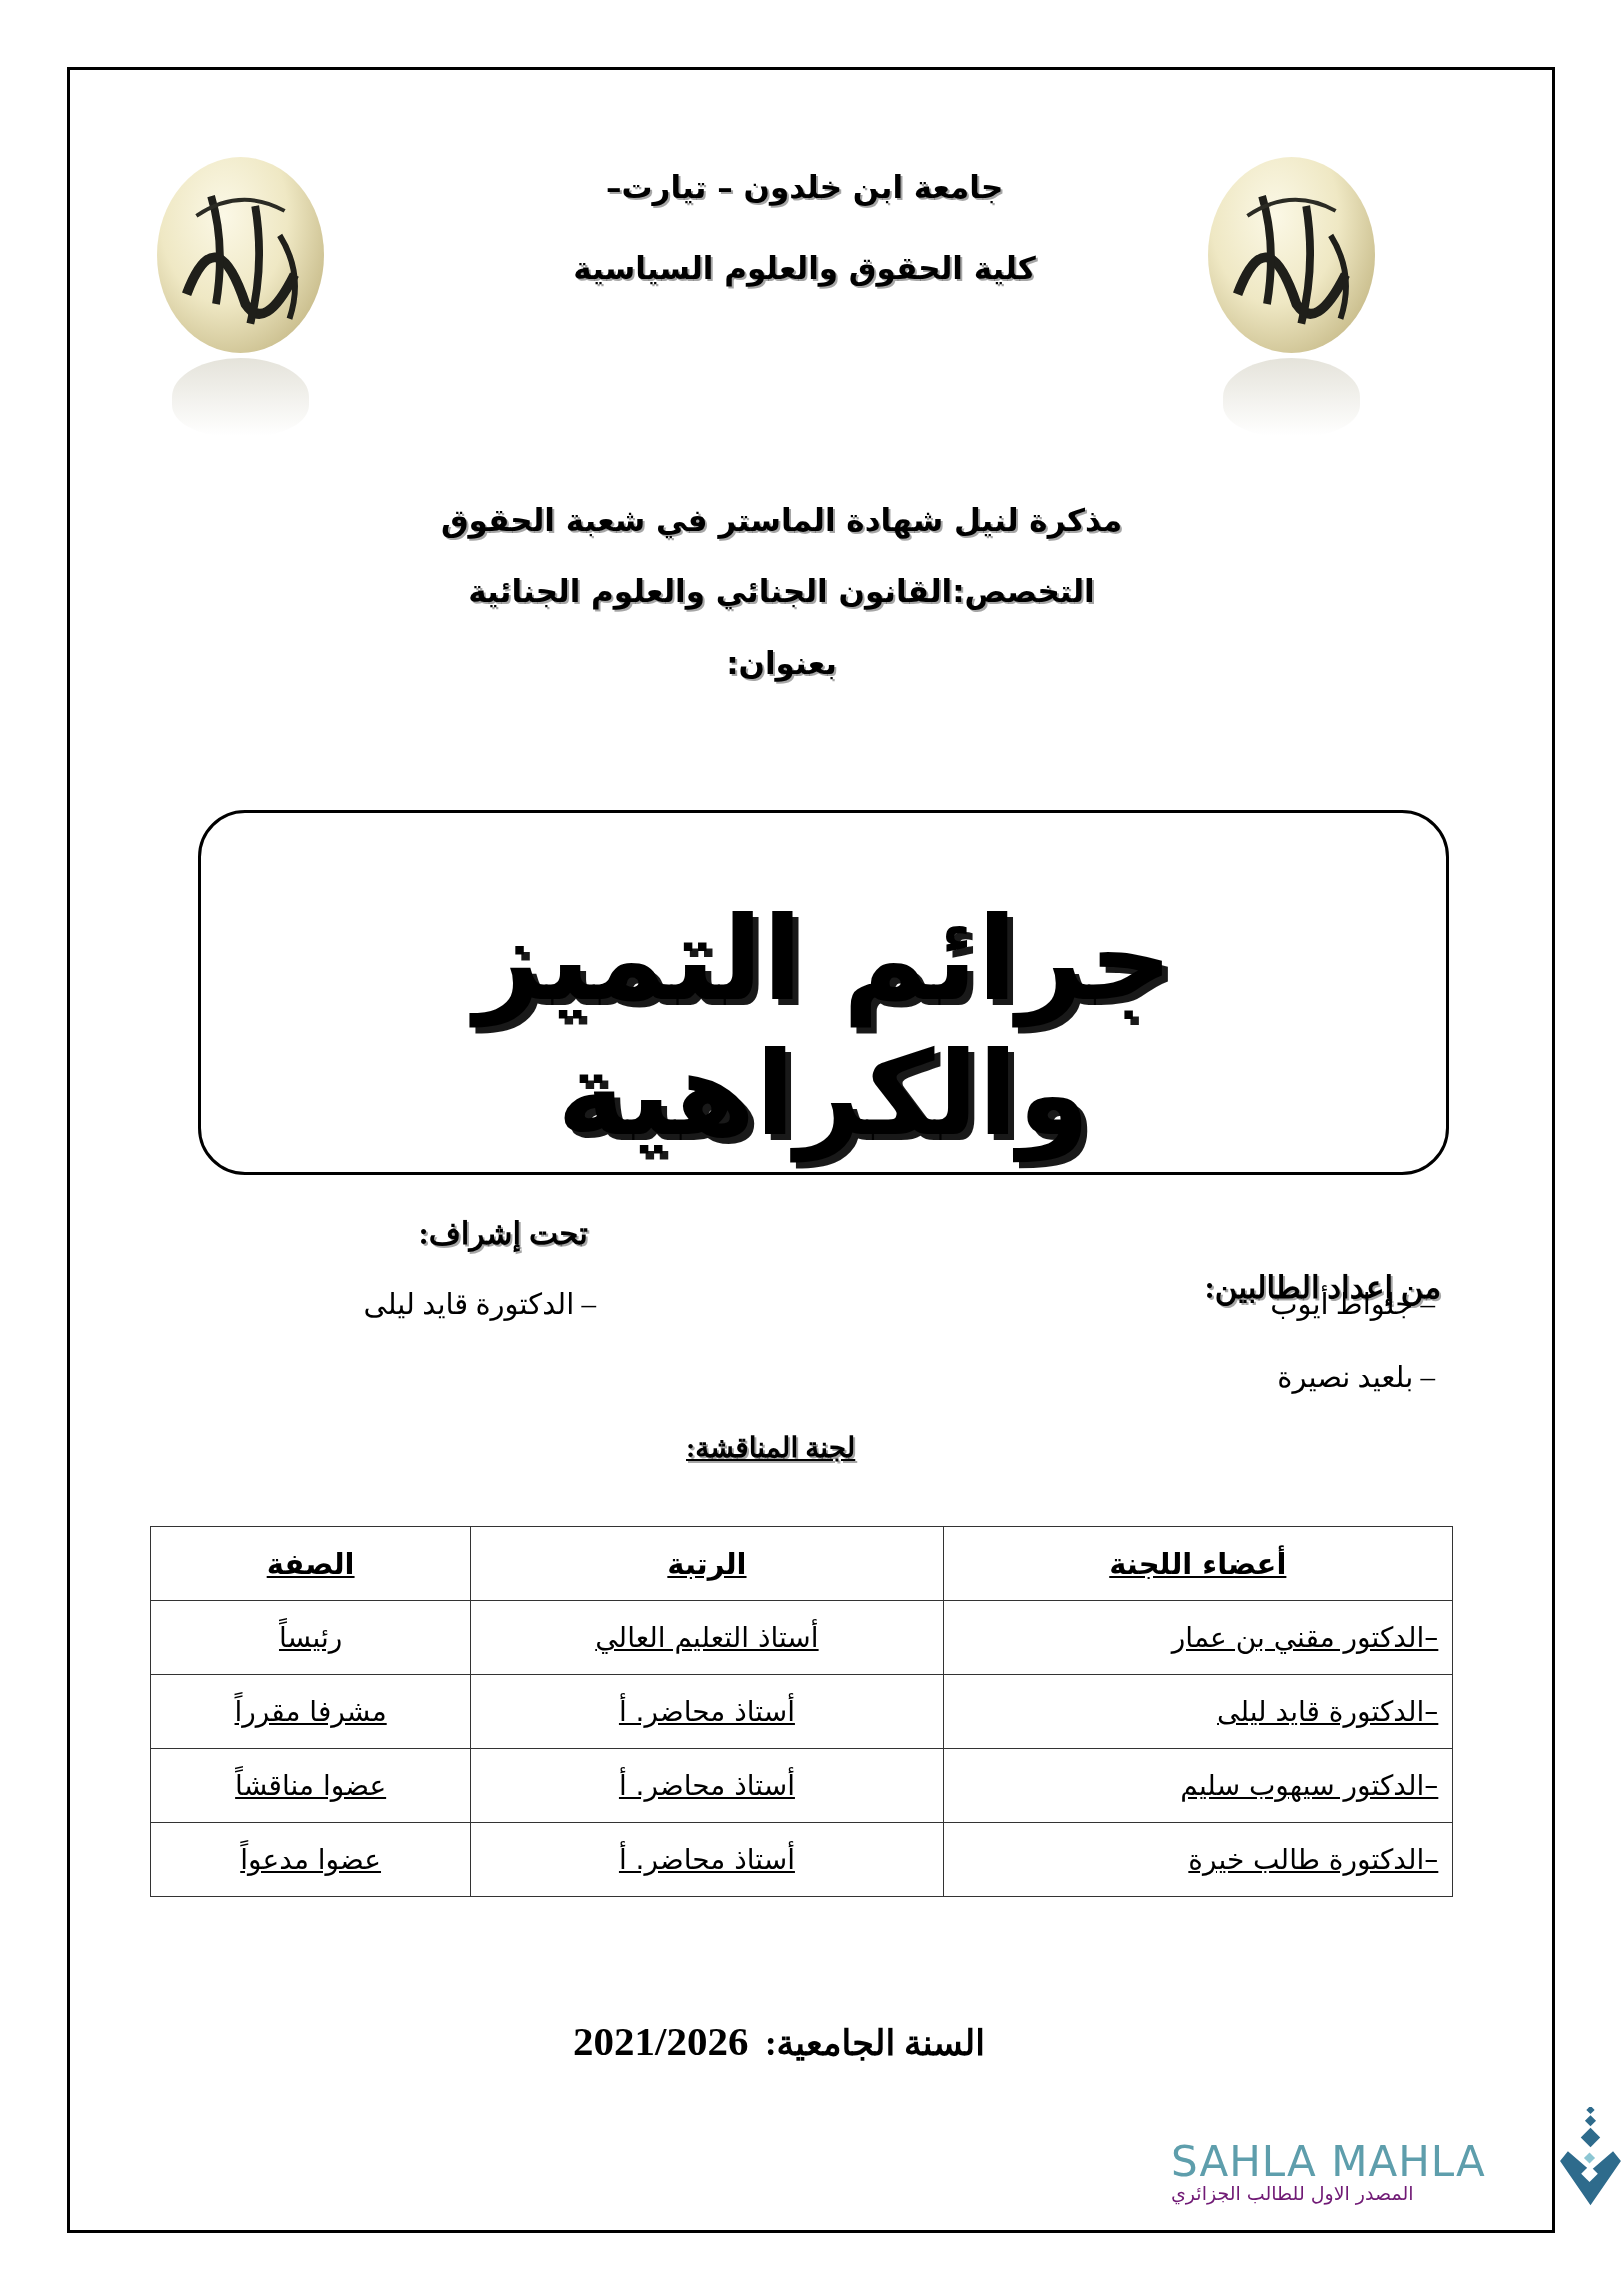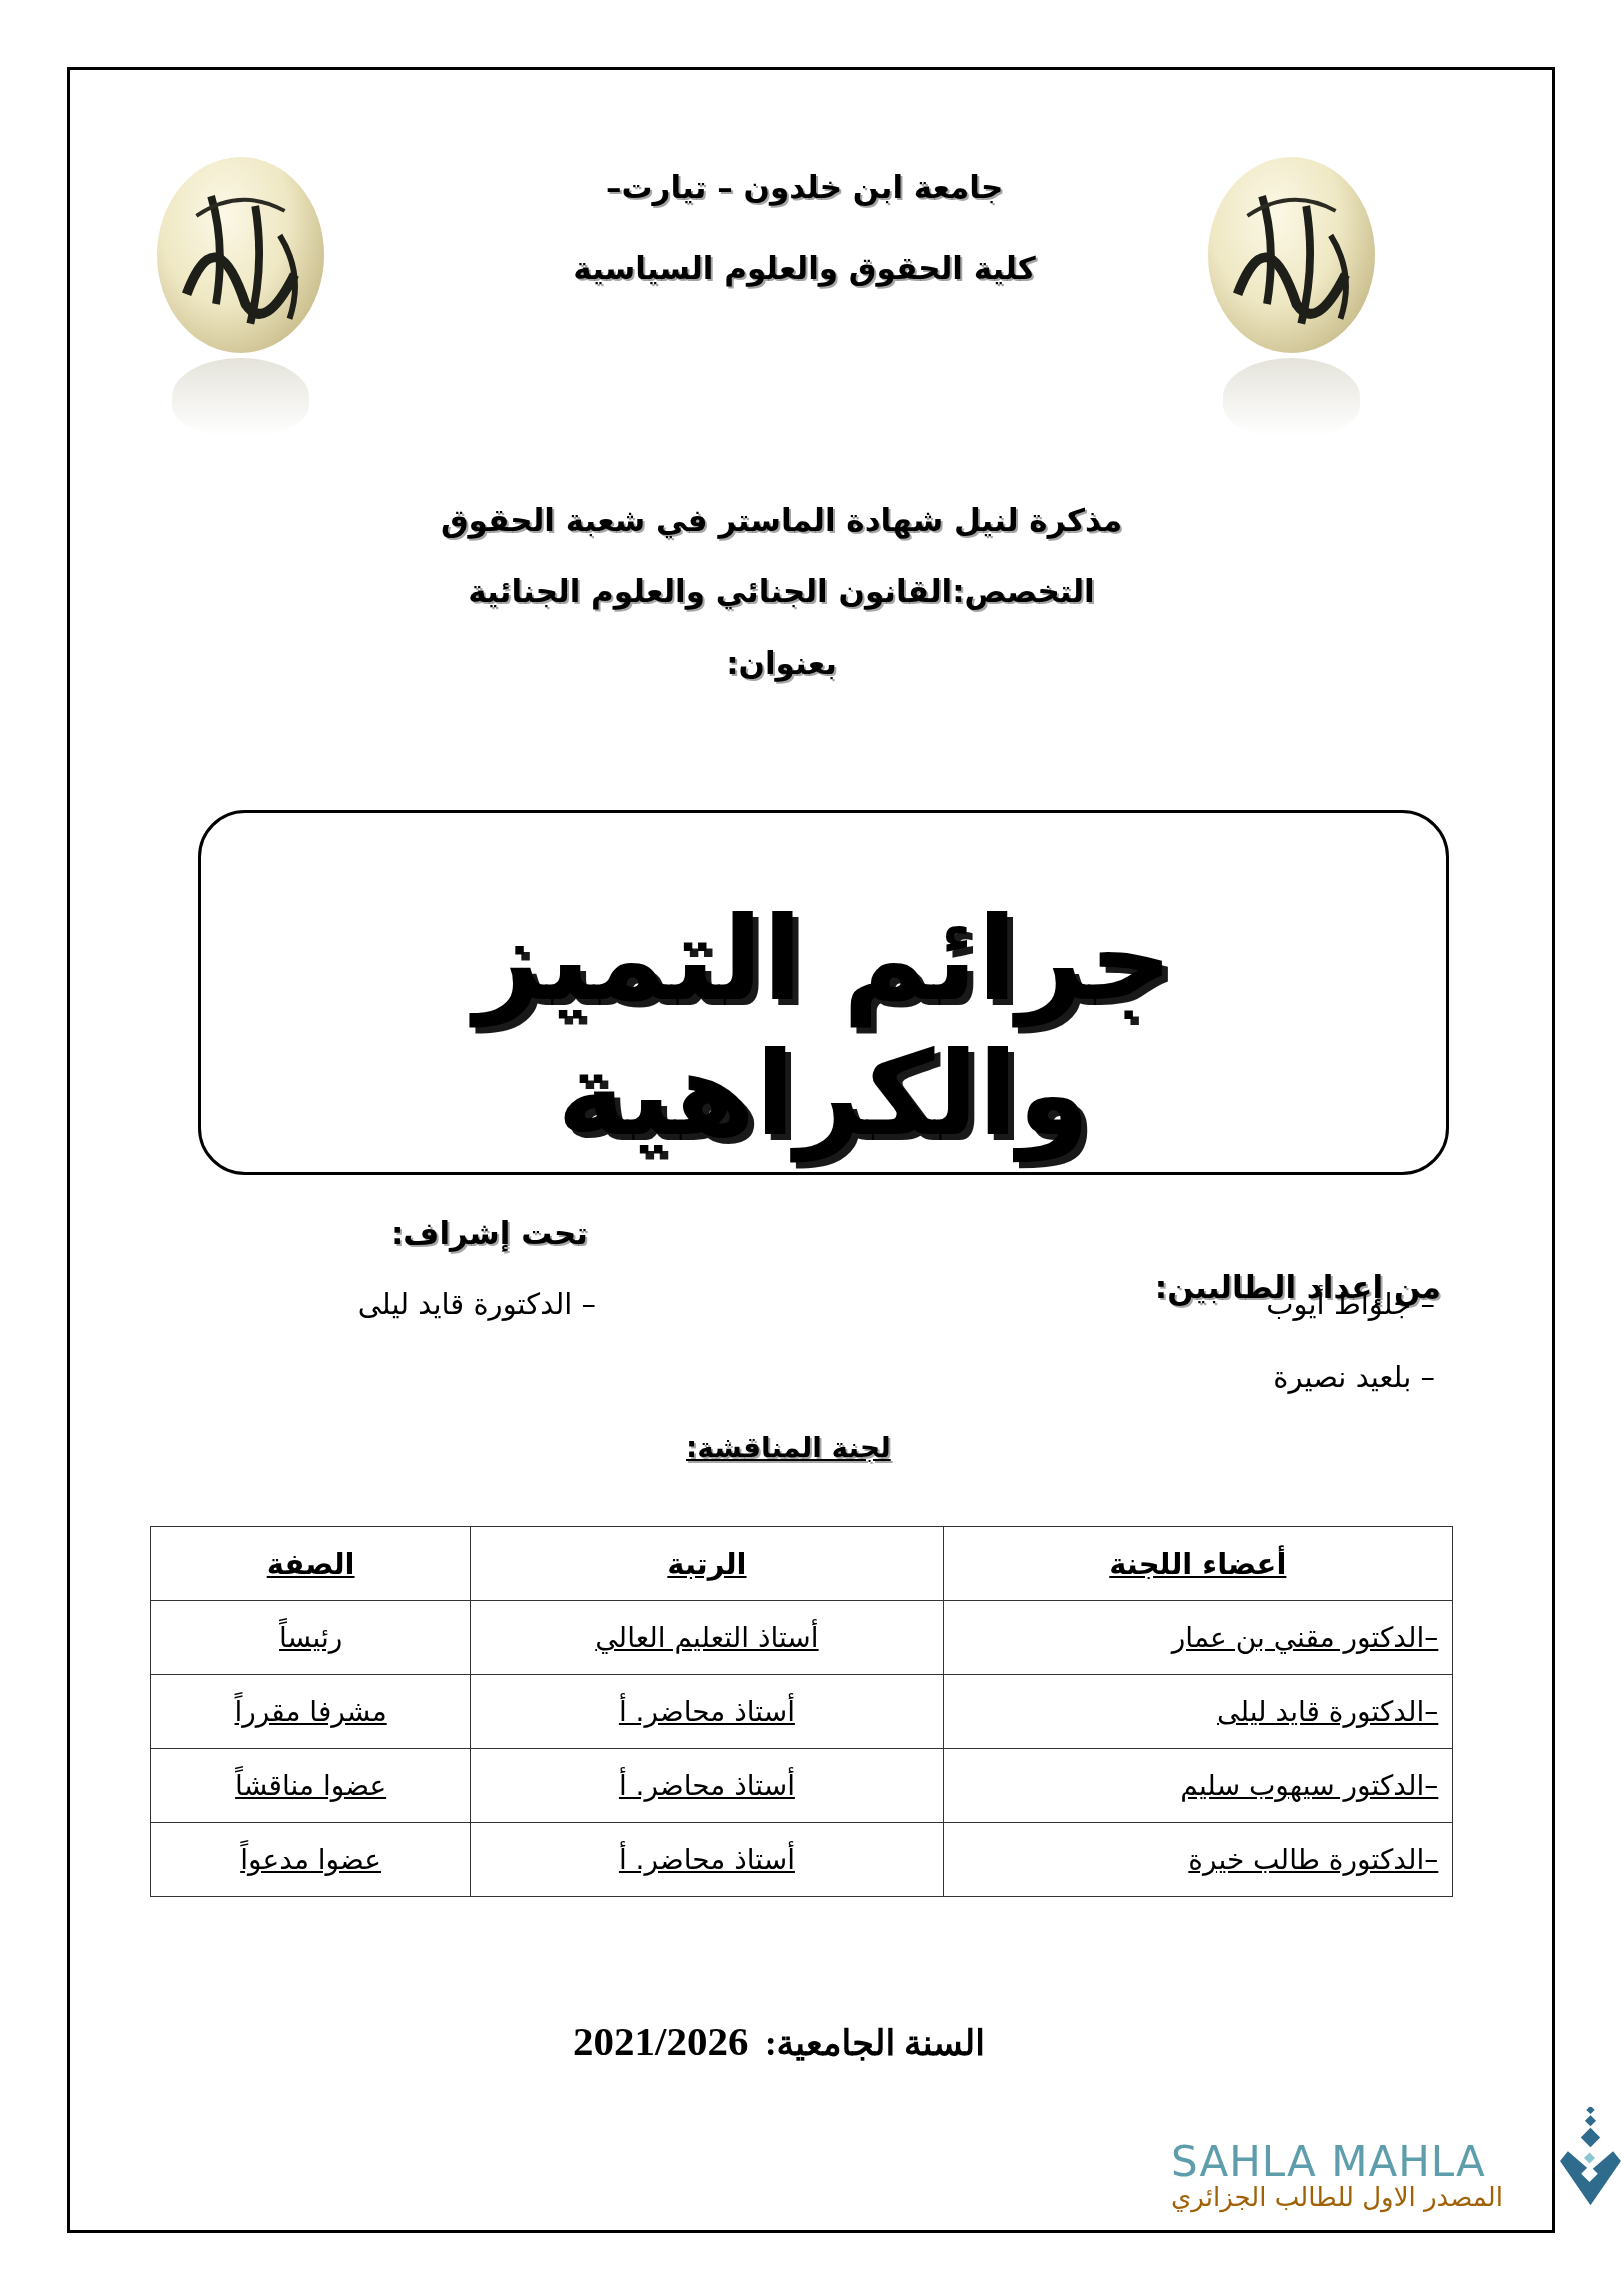--- a/index.html
+++ b/index.html
@@ -1,21 +1,21 @@
 <!DOCTYPE html>
 <html><head>
 <meta charset="utf-8">
 <style>
   html, body { margin:0; padding:0; background:#ffffff; }
   body { width:1621px; height:2293px; position:relative; overflow:hidden;
          font-family:"DejaVu Sans", "Liberation Sans", sans-serif; color:#000; }
   .frame { position:absolute; left:67px; top:67px; width:1488px; height:2166px;
            border:3.9px solid #000; box-sizing:border-box; }
   .abs { position:absolute; }
-  .rtl { direction:rtl; }
+  .rtl { direction:rtl;font-family:Liberation Serif, serif; }
   .bold { font-weight:bold; }
   .shadow { text-shadow: 2px 2px 0 rgba(0,0,0,0.35); }
 
   
   .logo { position:absolute; width:167px; height:196px; }
   .logo .ball { position:absolute; left:0; top:0; width:167px; height:196px; border-radius:50%;
      background: radial-gradient(ellipse at 40% 30%, #fbf8e6 0%, #efe8c4 45%, #c9bd8c 80%, #8a7f5a 100%); overflow:hidden; }
   .logo .ball svg { position:absolute; left:0; top:0; }
   .logo .reflect { position:absolute; left:14.7px; top:201px; width:137px; height:78px; border-radius:50% 50% 40% 40%;
      background: linear-gradient(to bottom, rgba(180,175,150,0.35), rgba(255,255,255,0)); }
@@ -30,21 +30,21 @@
   table.committee { position:absolute; left:150px; top:1526px; width:1303px; border-collapse:collapse; direction:rtl;
      font-size:28px; }
   table.committee td, table.committee th { border:1.5px solid #333; height:73px; text-align:center; padding:0 13.7px;text-decoration:underline; }
   table.committee th { font-weight:bold; font-size:29px; }
   table.committee td.member { text-align:right; }
   .col-member { width:481px; }
   .col-rank { width:444px; }
 
   .sahla { position:absolute; left:1171px; top:2137px; width:382px; }
   .sahla .en { font-family:"DejaVu Sans", sans-serif; font-size:42px; color:#5e9eac; letter-spacing:1px; font-weight:normal; }
-  .sahla .ar { direction:rtl; text-align:left; font-size:26px; color:#a16207; margin-top:-3.9px; }
+  .sahla .ar { direction:rtl; text-align:left; font-size:19px; color:#701a75; margin-top:-3.9px; }
   .sahla-mark { position:absolute; left:1558px; top:2107px; width:59px; height:108px; }
 </style>
 </head>
 <body>
 
 <div class="frame"></div>
 
 <div class="logo" style="left:157px; top:157px;">
   <div class="ball">
     <svg width="167" height="196" viewBox="0 0 170 200">

